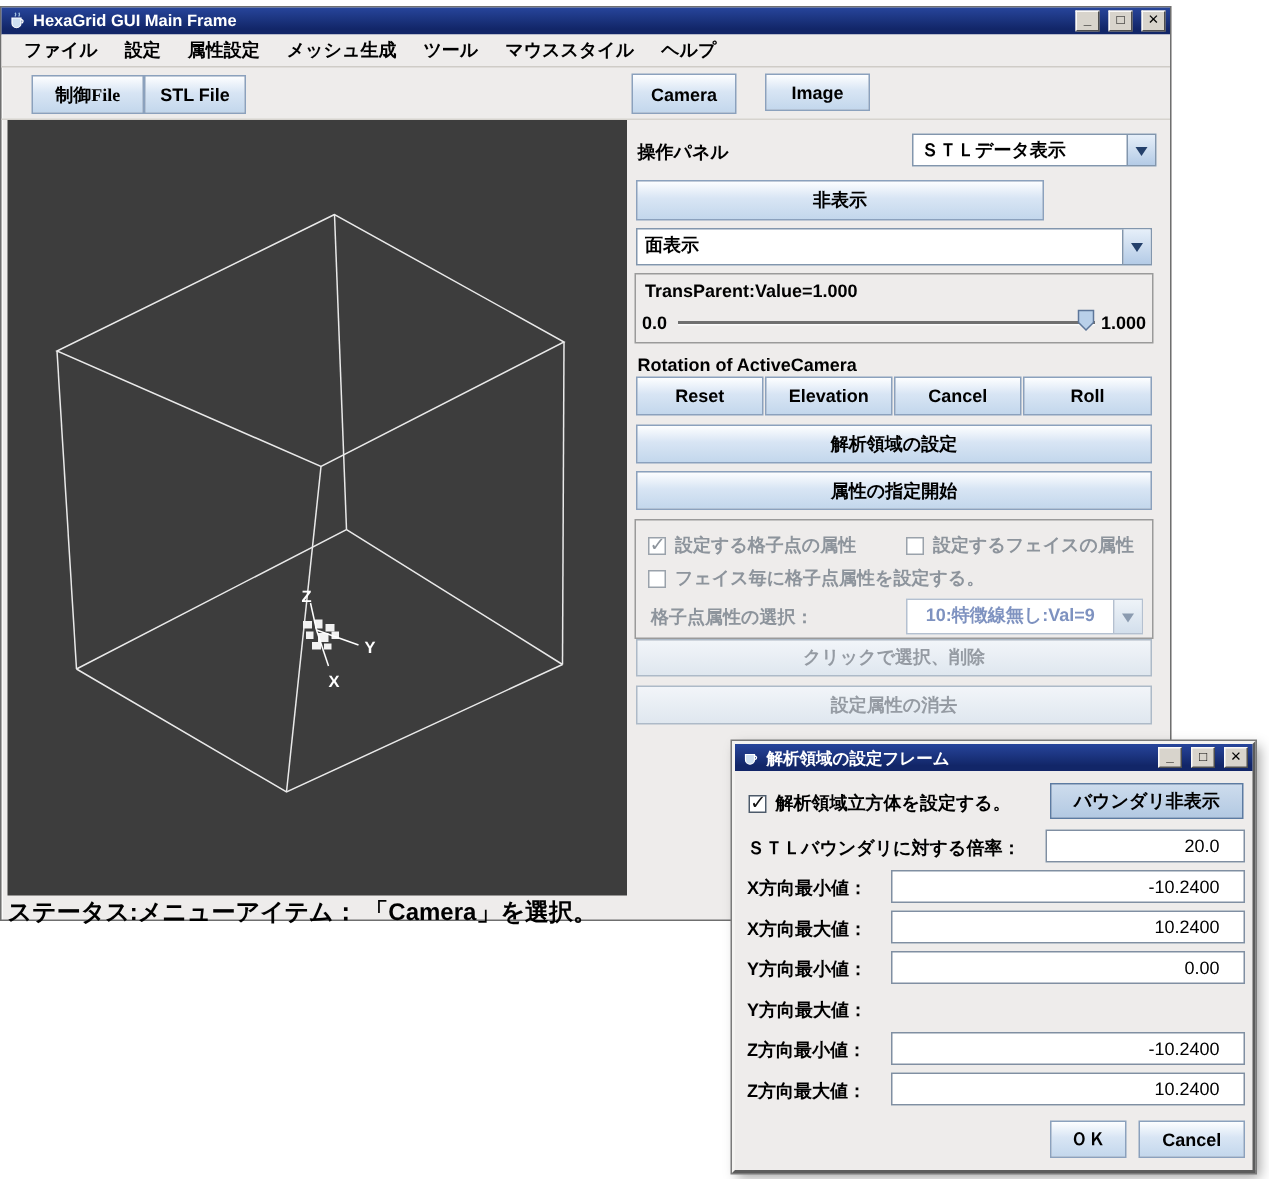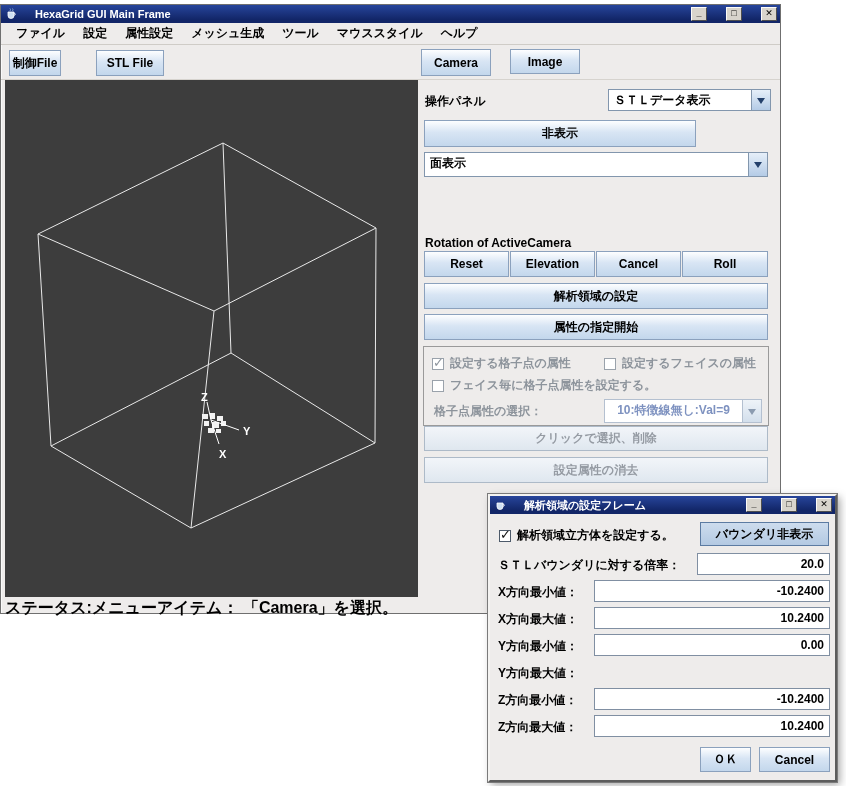--- a/index.html
+++ b/index.html
@@ -8,21 +8,21 @@
 
   
   .window {
     position:absolute; left:0; top:4px; width:781px; height:610px;
     background:#eeeceb; border:1px solid #6f6f6f;
     box-shadow: inset 1px 1px 0 #fafafa;
   }
   .titlebar {
     position:absolute; left:0; right:0; top:0; height:18px;
     background:linear-gradient(180deg,#27459b 0%,#122668 80%);
-    display:flex; align-items:center; padding:0 3px; gap:17px;
+    display:flex; align-items:center; padding:0 3px; gap:4px;
   }
   .titlebar .title { color:#fff; font-weight:bold; font-size:11px; flex:1; white-space:nowrap; }
   .wbtn {
     width:16px; height:14px; margin-left:2px; background:#d8d4cc;
     border:1px solid; border-color:#fbfaf8 #4e4e4e #4e4e4e #fbfaf8;
     font-weight:bold; font-size:9px; line-height:11px; text-align:center; color:#000;
   }
   .cupicon { width:14px; height:14px; flex:0 0 auto; }
 
   .menubar {
@@ -71,21 +71,21 @@
   .cb.checked::after { content:"✓"; position:absolute; top:-4px; left:0; font-size:13px; font-weight:bold; color:#101010; }
   .cblabel { font-size:12px; font-weight:bold; }
   .cbrow.disabled .cb { border-color:#9aa2ab; }
   .cbrow.disabled .cb.checked::after { color:#8d949c; }
   .cbrow.disabled .cblabel { color:#8d949c; }
 
   
   .field {
     position:absolute; background:#fff; border:1px solid #808fa2;
     font-family:"Liberation Sans","DejaVu Sans",sans-serif;
-    font-weight:bold; font-size:12px; text-align:right; padding:2px 5px;
+    font-weight:normal; font-size:12px; text-align:right; padding:2px 16px;
   }
   .flabel { position:absolute; font-size:12px; font-weight:bold; white-space:nowrap; }
 
   .boxed { position:absolute; border:1px solid #9a9a9a; }
 
   
   .viewport { position:absolute; left:4px; top:75px; width:413px; height:517px; background:#3d3d3d; }
 
   
   .slider-track { position:absolute; height:2px; background:#6f6f6f; box-shadow:0 1px 0 #fafafa; }
@@ -122,21 +122,21 @@
     <span class="menu-item">ファイル</span>
     <span class="menu-item">設定</span>
     <span class="menu-item">属性設定</span>
     <span class="menu-item">メッシュ生成</span>
     <span class="menu-item">ツール</span>
     <span class="menu-item">マウススタイル</span>
     <span class="menu-item">ヘルプ</span>
   </div>
 
   <div class="toolbar">
-    <div class="btn" style="left:8px; top:5px; width:52px; height:26px;">制御File</div>
+    <div class="btn" style="left:20px; top:5px; width:75px; height:26px;font-family:Liberation Serif, serif;">制御File</div>
     <div class="btn" style="left:95px; top:5px; width:68px; height:26px;">STL File</div>
     <div class="btn" style="left:420px; top:4px; width:70px; height:27px;">Camera</div>
     <div class="btn" style="left:509px; top:4px; width:70px; height:25px;">Image</div>
   </div>
 
   <div class="viewport">
     <svg width="413" height="517">
       <g stroke="#e9e9e9" stroke-width="1" fill="none">
 
         <path d="M218 63 L33 154 L209 231 L371 148 Z"></path>
@@ -186,20 +186,31 @@
 
     <div class="btn" style="left:6px; top:40px; width:272px; height:27px;">非表示</div>
 
     <div class="combo" style="left:6px; top:72px; width:344px; height:25px;">
       <div class="val">面表示</div>
       <div class="arrow">
           <div class="tri"></div>
         </div>
     </div>
 
+    <div class="boxed" style="left:5px; top:102px; width:346px; height:47px;">
+      <span class="flabel" style="left:6px; top:4px;">TransParent:Value=1.000</span>
+      <span class="flabel" style="left:4px; top:25px;">0.0</span>
+      <span class="flabel" style="right:4px; top:25px; position:absolute;">1.000</span>
+      <div class="slider-track" style="left:28px; top:31px; width:278px;"></div>
+      <div class="slider-thumb" style="left:294px; top:23px;">
+        <svg width="13" height="16">
+            <polygon points="1,1 11,1 11,9 6,14 1,9" fill="#b9d0e9" stroke="#5d7699"></polygon>
+          </svg>
+      </div>
+    </div>
 
     <span class="flabel" style="left:7px; top:156px;">Rotation of ActiveCamera</span>
     <div class="btn" style="left:6px; top:171px; width:85px; height:26px;">Reset</div>
     <div class="btn" style="left:92px; top:171px; width:85px; height:26px;">Elevation</div>
     <div class="btn" style="left:178px; top:171px; width:85px; height:26px;">Cancel</div>
     <div class="btn" style="left:264px; top:171px; width:86px; height:26px;">Roll</div>
 
     <div class="btn" style="left:6px; top:234px; width:344px; height:26px;">属性の指定開始</div>
     <div class="btn" style="left:6px; top:203px; width:344px; height:26px;">解析領域の設定</div>
 

